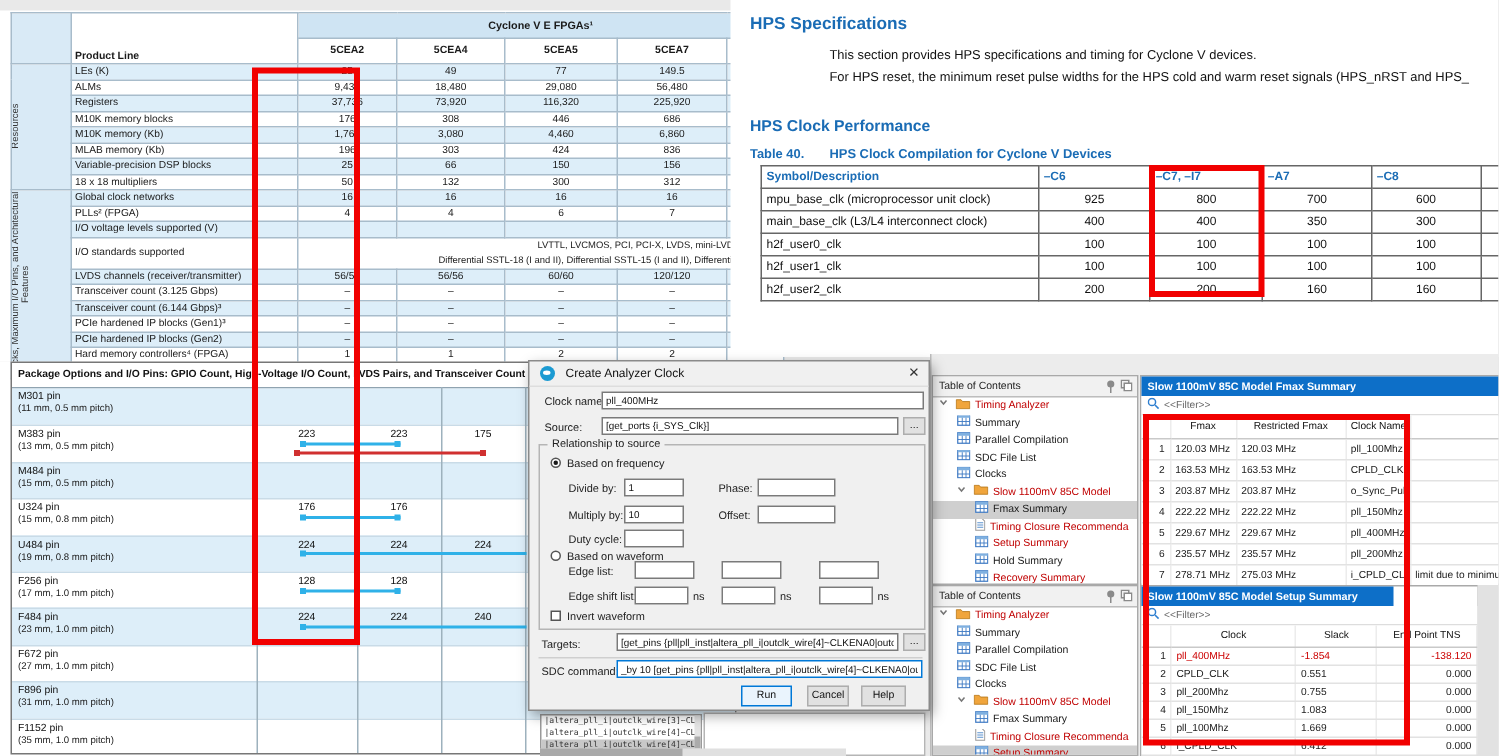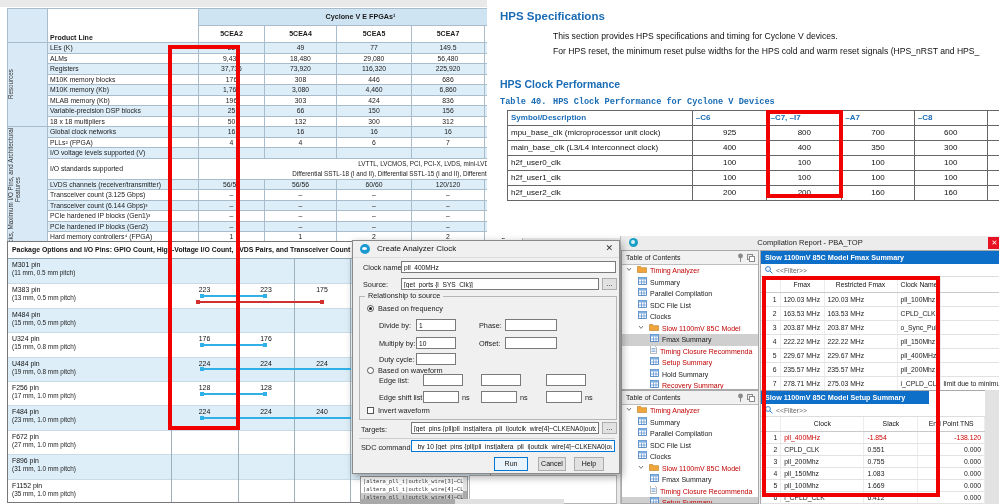--- a/index.html
+++ b/index.html
@@ -36,21 +36,21 @@
   .pkg-val{position:absolute;top:2px;font-size:6.9px;text-align:center;color:#111;}
   .pkg-vline{position:absolute;top:16px;bottom:0;width:1px;background:#9db1bd;}
   .conn{position:absolute;height:2px;z-index:5;}
   .conn-sq{position:absolute;width:4px;height:4px;z-index:6;}
 
   
   #doc{left:487px;top:0;width:512px;height:238px;background:#fff;}
   .doc-h1{color:#1a6cb5;font-weight:bold;font-size:11.5px;}
   .doc-h2{color:#1a6cb5;font-weight:bold;font-size:10.5px;}
   .doc-p{font-size:8.6px;color:#111;line-height:11px;white-space:nowrap;overflow:hidden;}
-  .doc-cap{color:#1a6cb5;font-weight:bold;font-size:8.6px;white-space:nowrap;font-family:Liberation Mono, monospace;}
+  .doc-cap{color:#1a6cb5;font-weight:bold;font-size:8.6px;white-space:nowrap;}
   #t40{border-collapse:collapse;table-layout:fixed;font-size:8px;color:#111;background:#fff;}
   #t40 td,#t40 th{border:1px solid #666;padding:0 3px;height:14px;line-height:14px;overflow:hidden;white-space:nowrap;}
   #t40 th{color:#1a6cb5;font-weight:bold;text-align:left;font-size:8px;}
   #t40 .sym{text-align:left;}
   #t40 .num{text-align:center;}
   #t40 .cut{border-right:none;}
 
   
   .redrect{position:absolute;border:4px solid #f10000;box-sizing:border-box;z-index:60;pointer-events:none;}
 
@@ -393,21 +393,21 @@
     <div class="conn" style="left: 200px; top: 416.9px; width: 151px; background: rgb(47, 177, 232);"></div>
     <div class="conn-sq" style="left: 200px; top: 415.9px; background: rgb(47, 177, 232);"></div>
   </div>
 
 <div id="doc" class="abs">
   <div class="doc-h1 abs" style="left:13px;top:10px;">HPS Specifications</div>
   <div class="doc-p abs" style="left:66px;top:46px;width:446px;">For HPS reset, the minimum reset pulse widths for the HPS cold and warm reset signals (HPS_nRST and HPS_</div>
   <div class="doc-p abs" style="left:66px;top:31px;width:440px;">This section provides HPS specifications and timing for Cyclone V devices.</div>
   <div class="doc-h2 abs" style="left:13px;top:78px;">HPS Clock Performance</div>
   <div class="doc-cap abs" style="left:13px;top:97px;">Table 40.</div>
-  <div class="doc-cap abs" style="left:66px;top:97px;">HPS Clock Performance for Cyclone V Devices</div>
+  <div class="doc-cap abs" style="left:66px;top:97px;">HPS Clock Compilation for Cyclone V Devices</div>
   <table id="t40" class="abs" style="left:20px;top:110px;">
     <colgroup>
         <col style="width:185px">
         <col style="width:75px">
         <col style="width:75px">
         <col style="width:73px">
         <col style="width:73px">
         <col style="width:12px">
       </colgroup>
     <tbody id="t40-body">
@@ -535,25 +535,20 @@
     </div>
   <div id="auto-sb">
       <div></div>
     </div>
 </div>
 <div id="hscroll" class="abs">
     <div></div>
   </div>
 
 <div id="report" class="abs">
-  <div id="rep-titlebar">
-    <span id="rep-icon"></span>
-    <span id="rep-title">Compilation Report - PBA_TOP</span>
-    <span id="rep-close">✕</span>
-  </div>
 
   <div class="toc-panel" style="left:0;top:14px;height:140px;">
     <div class="toc-head"><span>Table of Contents</span>
       <span class="ticons">
           <span><svg width="7" height="9">
               <circle cx="3.5" cy="3" r="2.4" fill="#8a8a8a"></circle>
               <rect x="3" y="5" width="1" height="4" fill="#8a8a8a"></rect>
             </svg></span>
           <span><svg width="8" height="8">
               <rect x="0.5" y="0.5" width="5" height="5" fill="none" stroke="#8a8a8a"></rect>

